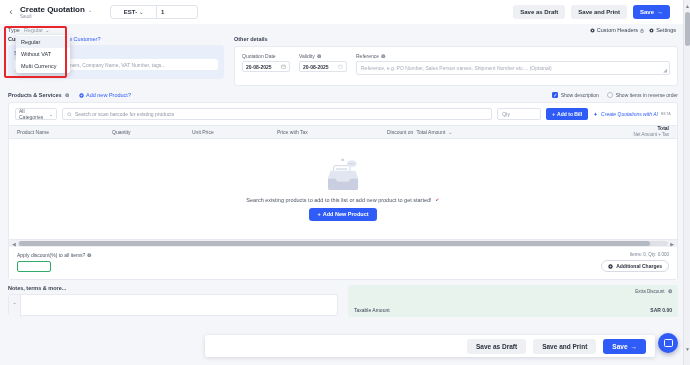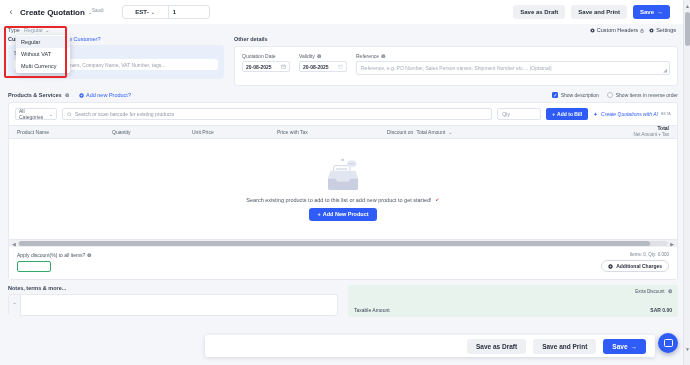--- a/index.html
+++ b/index.html
@@ -14,21 +14,21 @@
 
   
   .topbar {
     height: 24px; background:#fff; display:flex; align-items:center;
     padding: 0 8px 0 6px; position:relative;
   }
   .back-chevron {
     width:10px; height:10px; color:#4a5263; font-size:9px; line-height:10px;
     text-align:center; cursor:pointer;
   }
-  .title-wrap { margin-left:4px; display:flex; flex-direction:row; justify-content:center; }
+  .title-wrap { margin-left:4px; display:flex; flex-direction:column; justify-content:center; }
   .title-row { display:flex; align-items:center; gap:3px; }
   .title-main { font-size:8px; font-weight:bold; color:#161b26; }
   .caret { font-size:5px; color:#737a88; }
   .title-sub { font-size:4.5px; color:#8b92a0; margin-top:0px; }
 
   .doc-num-box {
     margin-left:18px; display:flex; align-items:center;
     border:1px solid #dfe3ec; border-radius:3px; height:14px; background:#fff;
     width:88px;
   }

